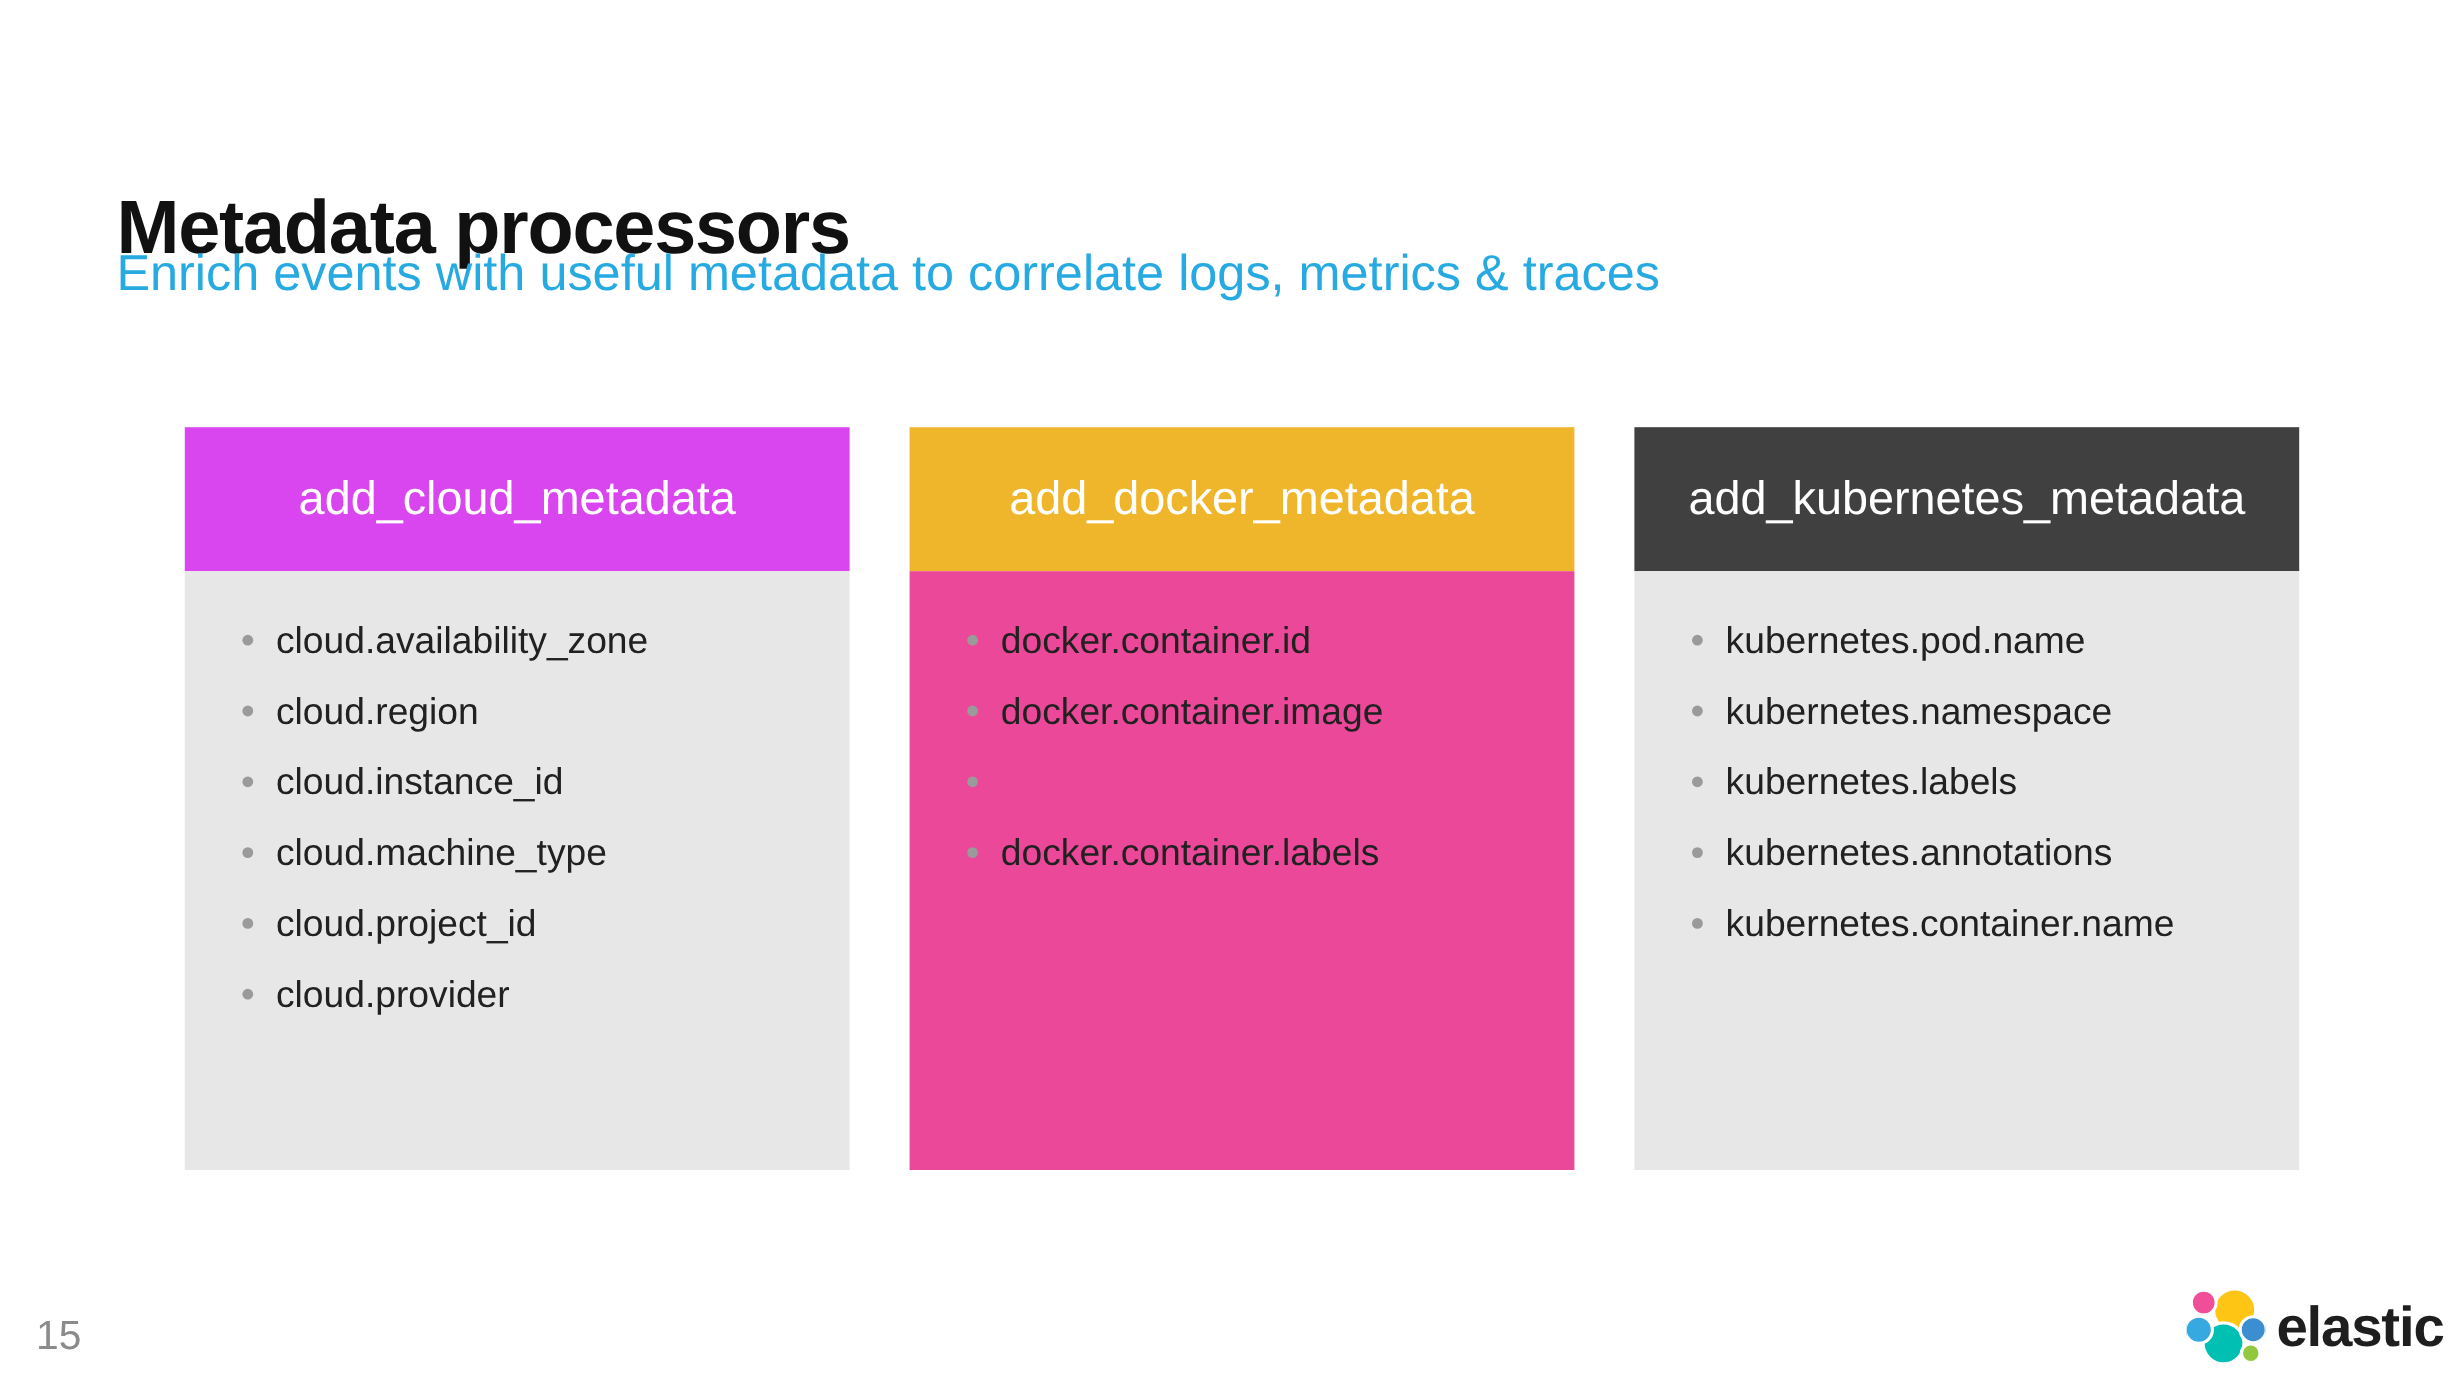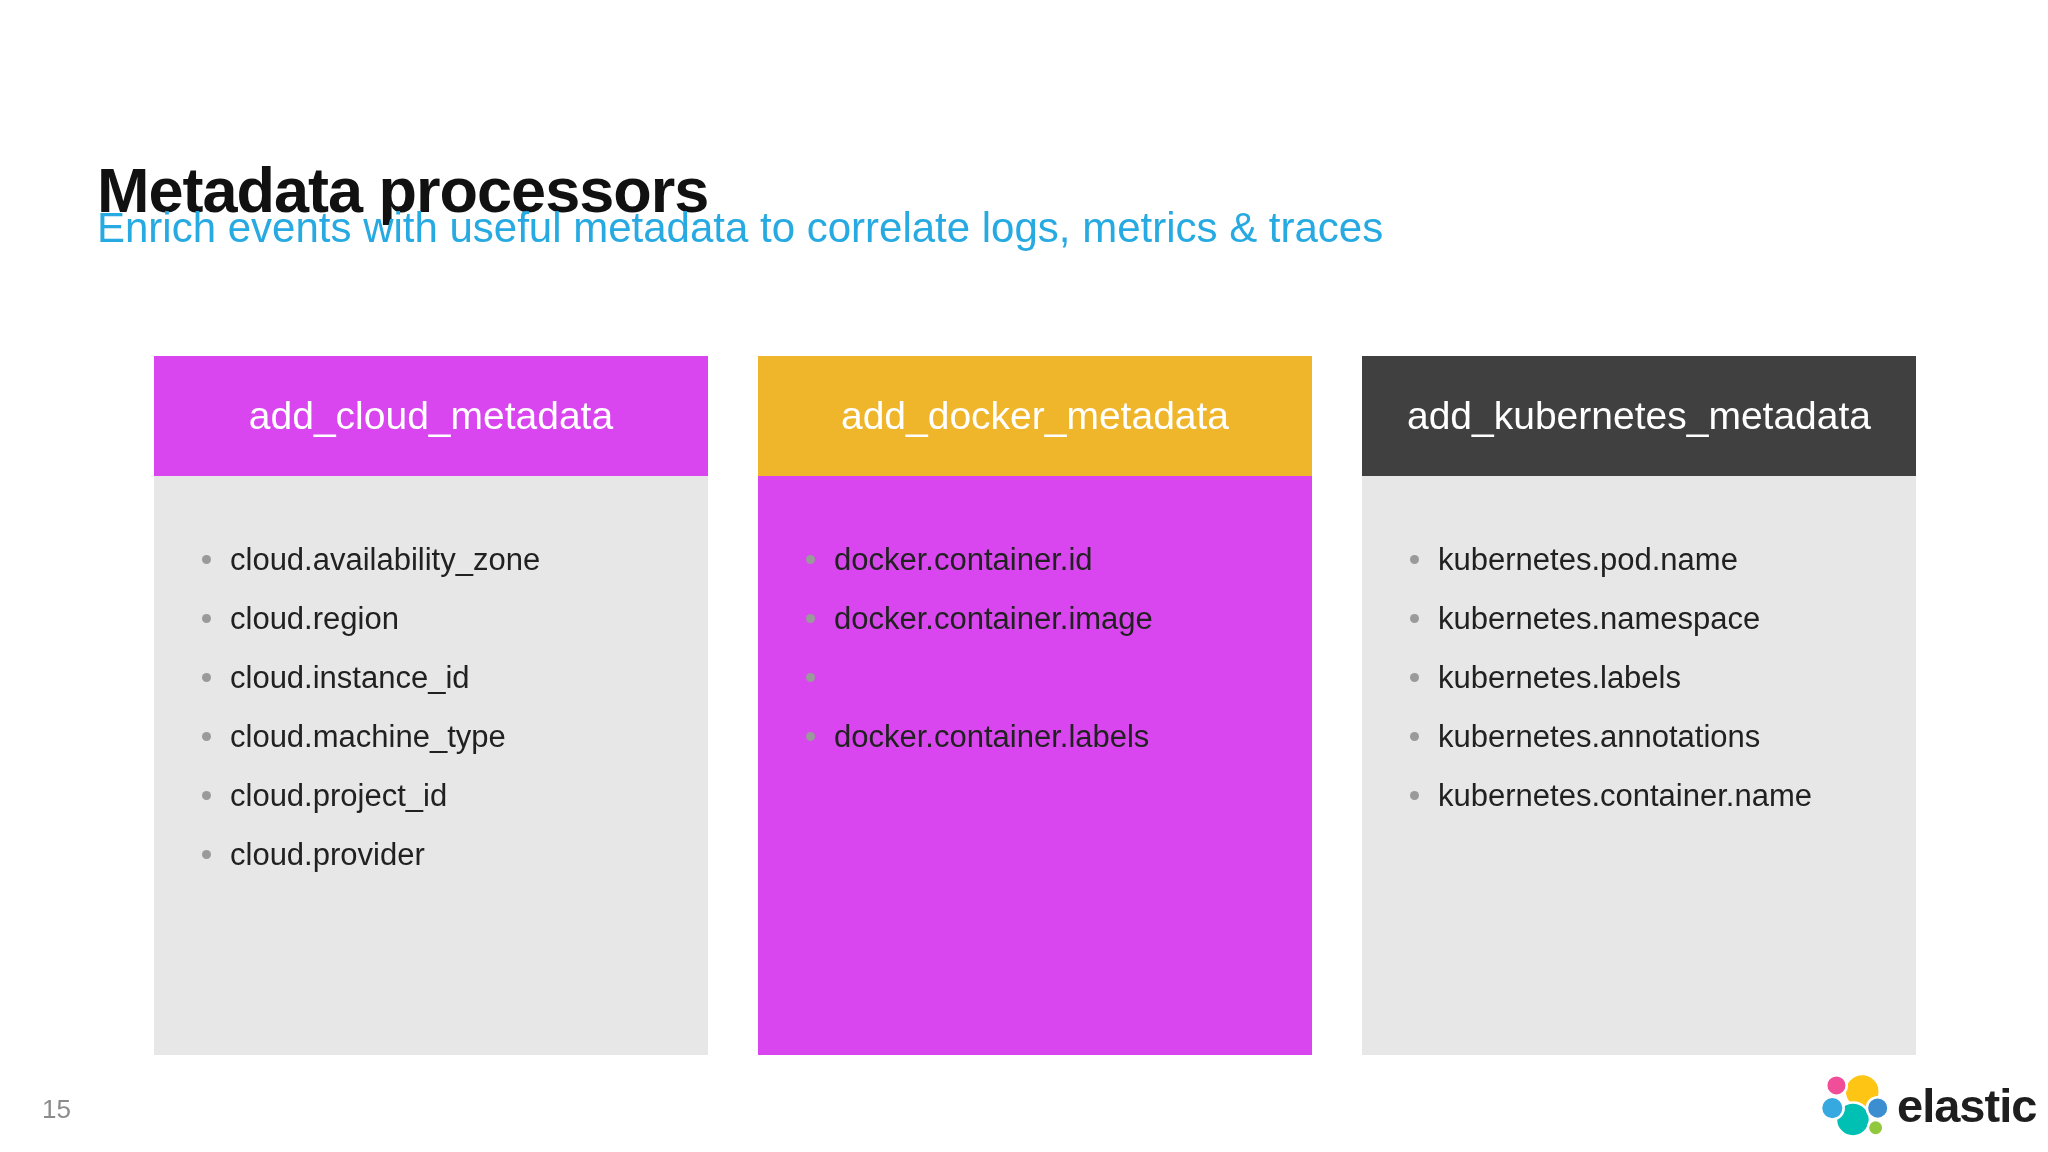--- a/index.html
+++ b/index.html
@@ -22,39 +22,39 @@
     position:absolute; left:154px; top:356px;
     display:flex; gap:50px;
   }
   .card { width:554px; }
   .card-header {
     height:120px;
     display:flex; align-items:center; justify-content:center;
     color:#ffffff; font-size:39px;
   }
   .card-body {
-    height:579px;
-    padding-top:54px;
+    height:499px;
+    padding-top:28px;
     box-sizing:border-box;
   }
   ul.fields { list-style:none; margin:0; padding:0; }
   ul.fields li {
     display:flex; align-items:center;
     height:59px;
     font-size:31px; color:#212121;
   }
   .bullet {
     width:9px; height:9px; border-radius:50%;
     background:#9A9A9A;
     margin-left:48px; margin-right:19px;
     flex:0 0 auto;
   }
   .page-number {
-    position:absolute; left:42px; top:1094px;
-    font-size:26px; color:#8B8B8B;
+    position:absolute; left:30px; top:1094px;
+    font-size:34px; color:#8B8B8B;
   }
   .logo {
     position:absolute; left:1822px; top:1072px;
     display:flex; align-items:center; gap:9px;
   }
   .logo-mark { width:66px; height:66px; }
   .logo-word {
     font-size:47px; color:#1E1E1E; font-weight:700;
     letter-spacing:-1px;
   }
@@ -94,21 +94,21 @@
         <li>
             <span class="bullet"></span>
             <span>cloud.provider</span>
           </li>
       </ul>
     </div>
   </div>
 
   <div class="card">
     <div class="card-header" style="background: rgb(239, 182, 44);">add_docker_metadata</div>
-    <div class="card-body" style="background: #d946ef;">
+    <div class="card-body" style="background: #ec4899;">
       <ul class="fields">
         <li>
             <span class="bullet"></span>
             <span>docker.container.id</span>
           </li>
         <li>
             <span class="bullet"></span>
             <span>docker.container.image</span>
           </li>
         <li>

